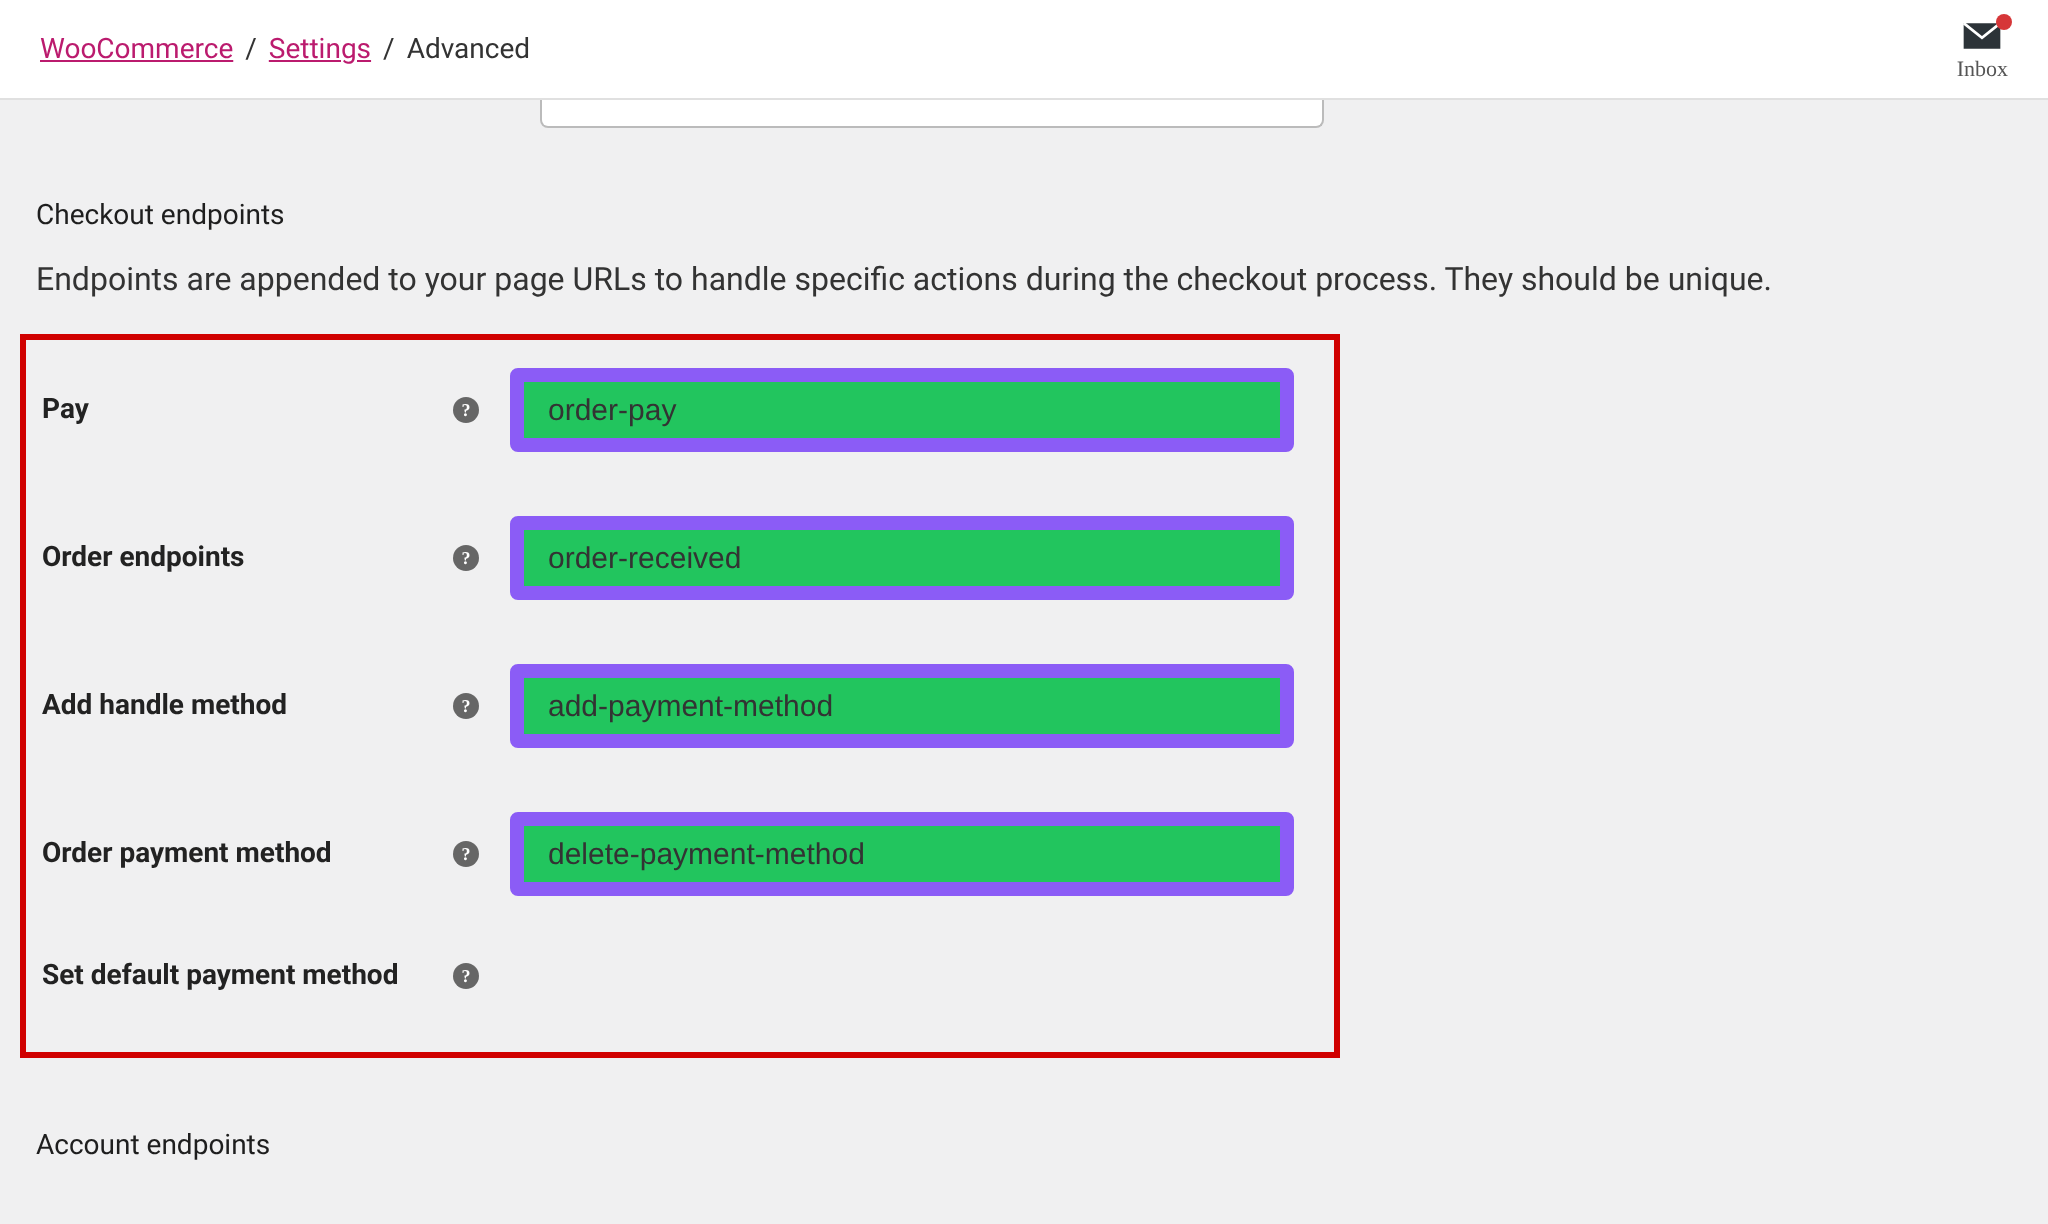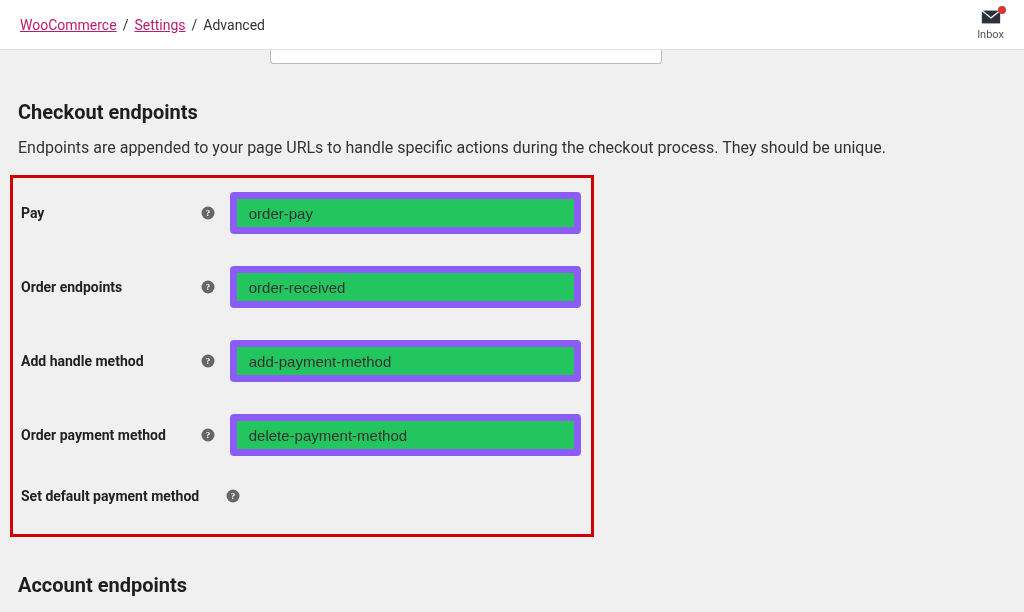--- a/index.html
+++ b/index.html
@@ -42,52 +42,52 @@
       position: relative;
     }
     .inbox svg { width: 22px; height: 18px; }
     .inbox .dot {
       position: absolute;
       top: -2px; right: -2px;
       width: 8px; height: 8px;
       background: #d63638;
       border-radius: 50%;
     }
-    .inbox .label { font-size: 11px; color: #555; }
+    .inbox .label { font-size: 11px; color: #555; font-family: Liberation Serif, serif; }
     .content {
       padding: 0 18px 24px 18px;
       position: relative;
     }
     .ghost-input-cut {
       margin-left: 252px;
       width: 392px;
       height: 14px;
       background: #fff;
       border: 1px solid #bbb;
       border-top: none;
       border-radius: 0 0 4px 4px;
       margin-top: 0;
     }
     h2.section {
-      font-size: 20px;
-      font-weight: 700;
+      font-size: 14px;
+      font-weight: 400;
       margin-top: 36px;
       margin-bottom: 14px;
       color: #1e1e1e;
     }
     p.desc {
       font-size: 16px;
       color: #333;
       margin-bottom: 18px;
     }
     .redbox {
       border: 3px solid #d00000;
       padding: 14px 10px 20px 0;
       margin-left: -8px;
-      width: 584px;
+      width: 660px;
     }
     .form-row {
       display: flex;
       align-items: center;
       margin-bottom: 32px;
       padding-left: 8px;
     }
     .form-row:last-child { margin-bottom: 10px; align-items: center; }
     .form-label {
       width: 234px;

